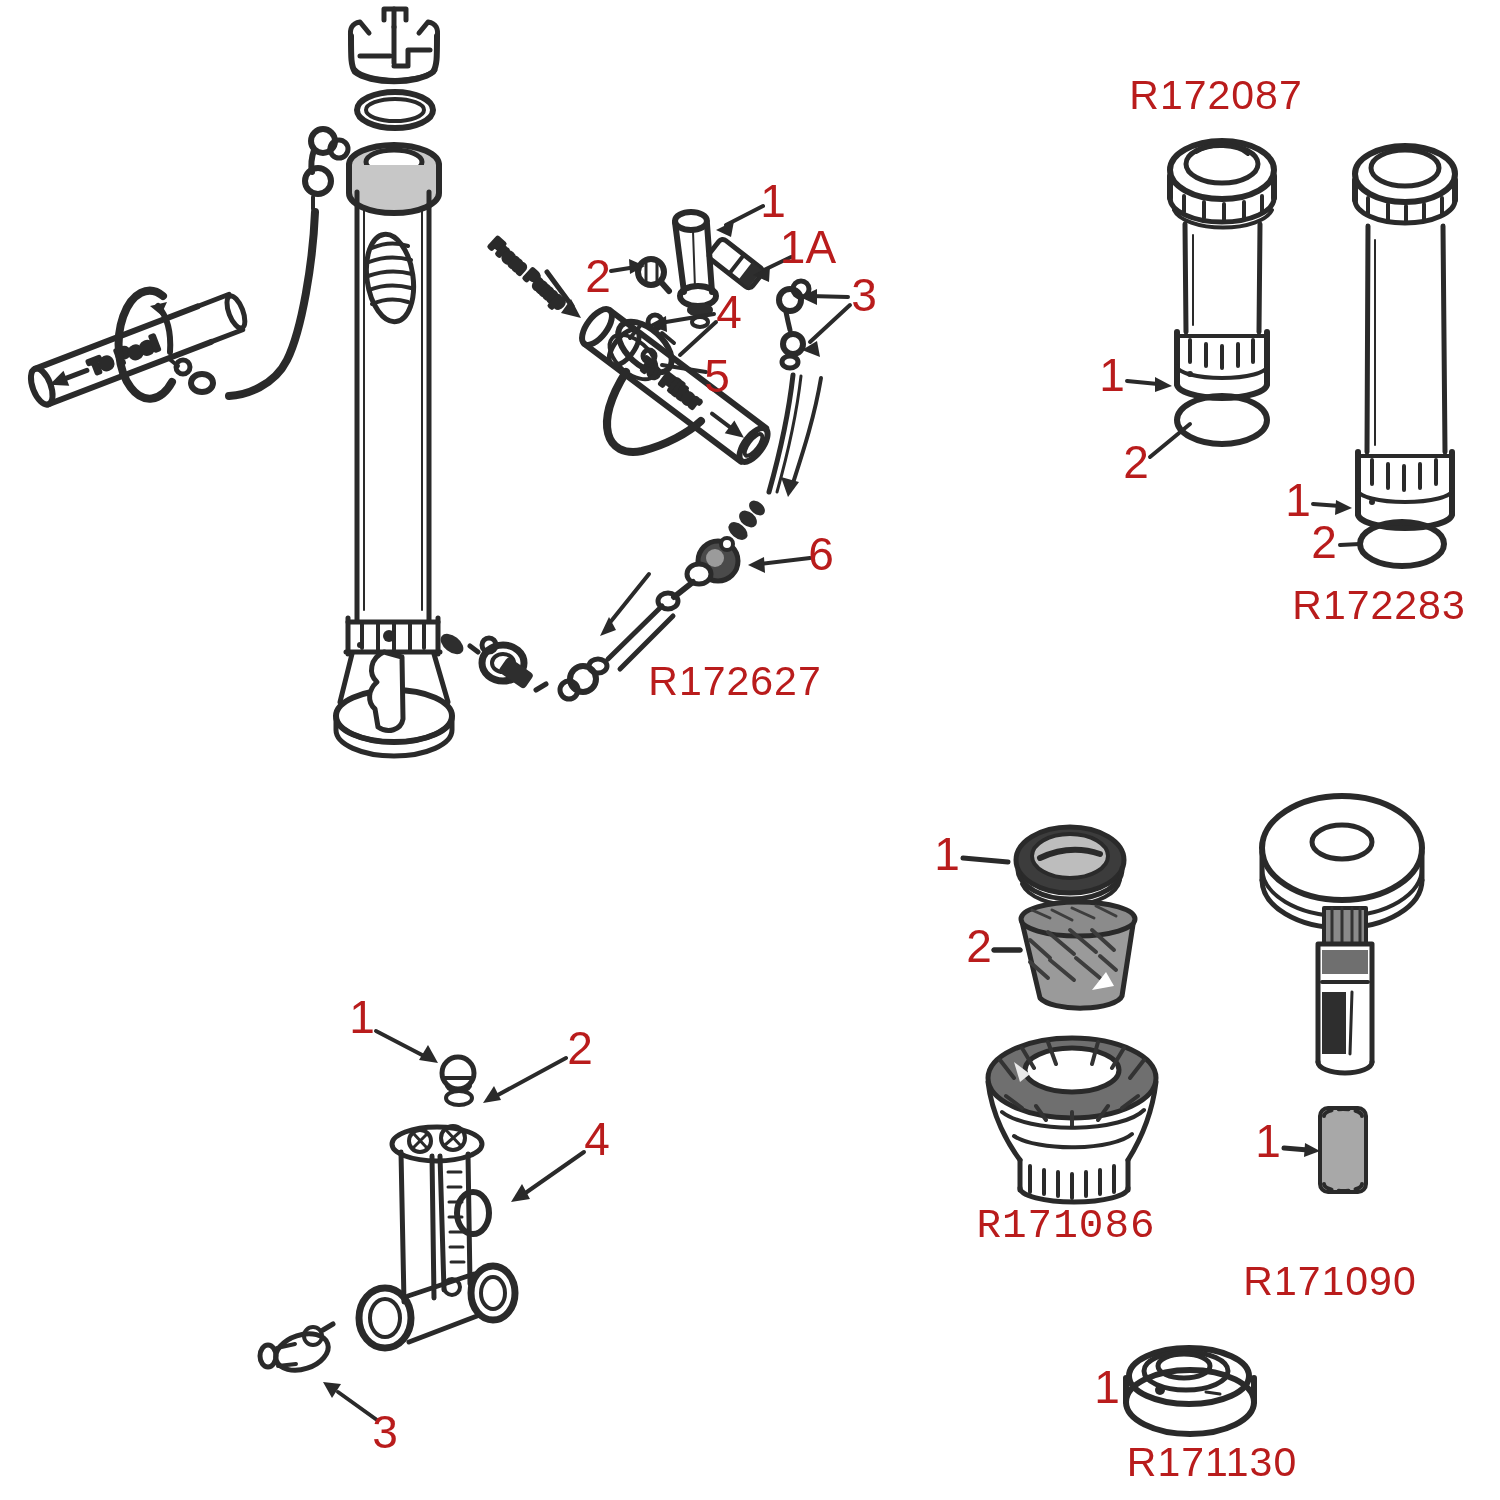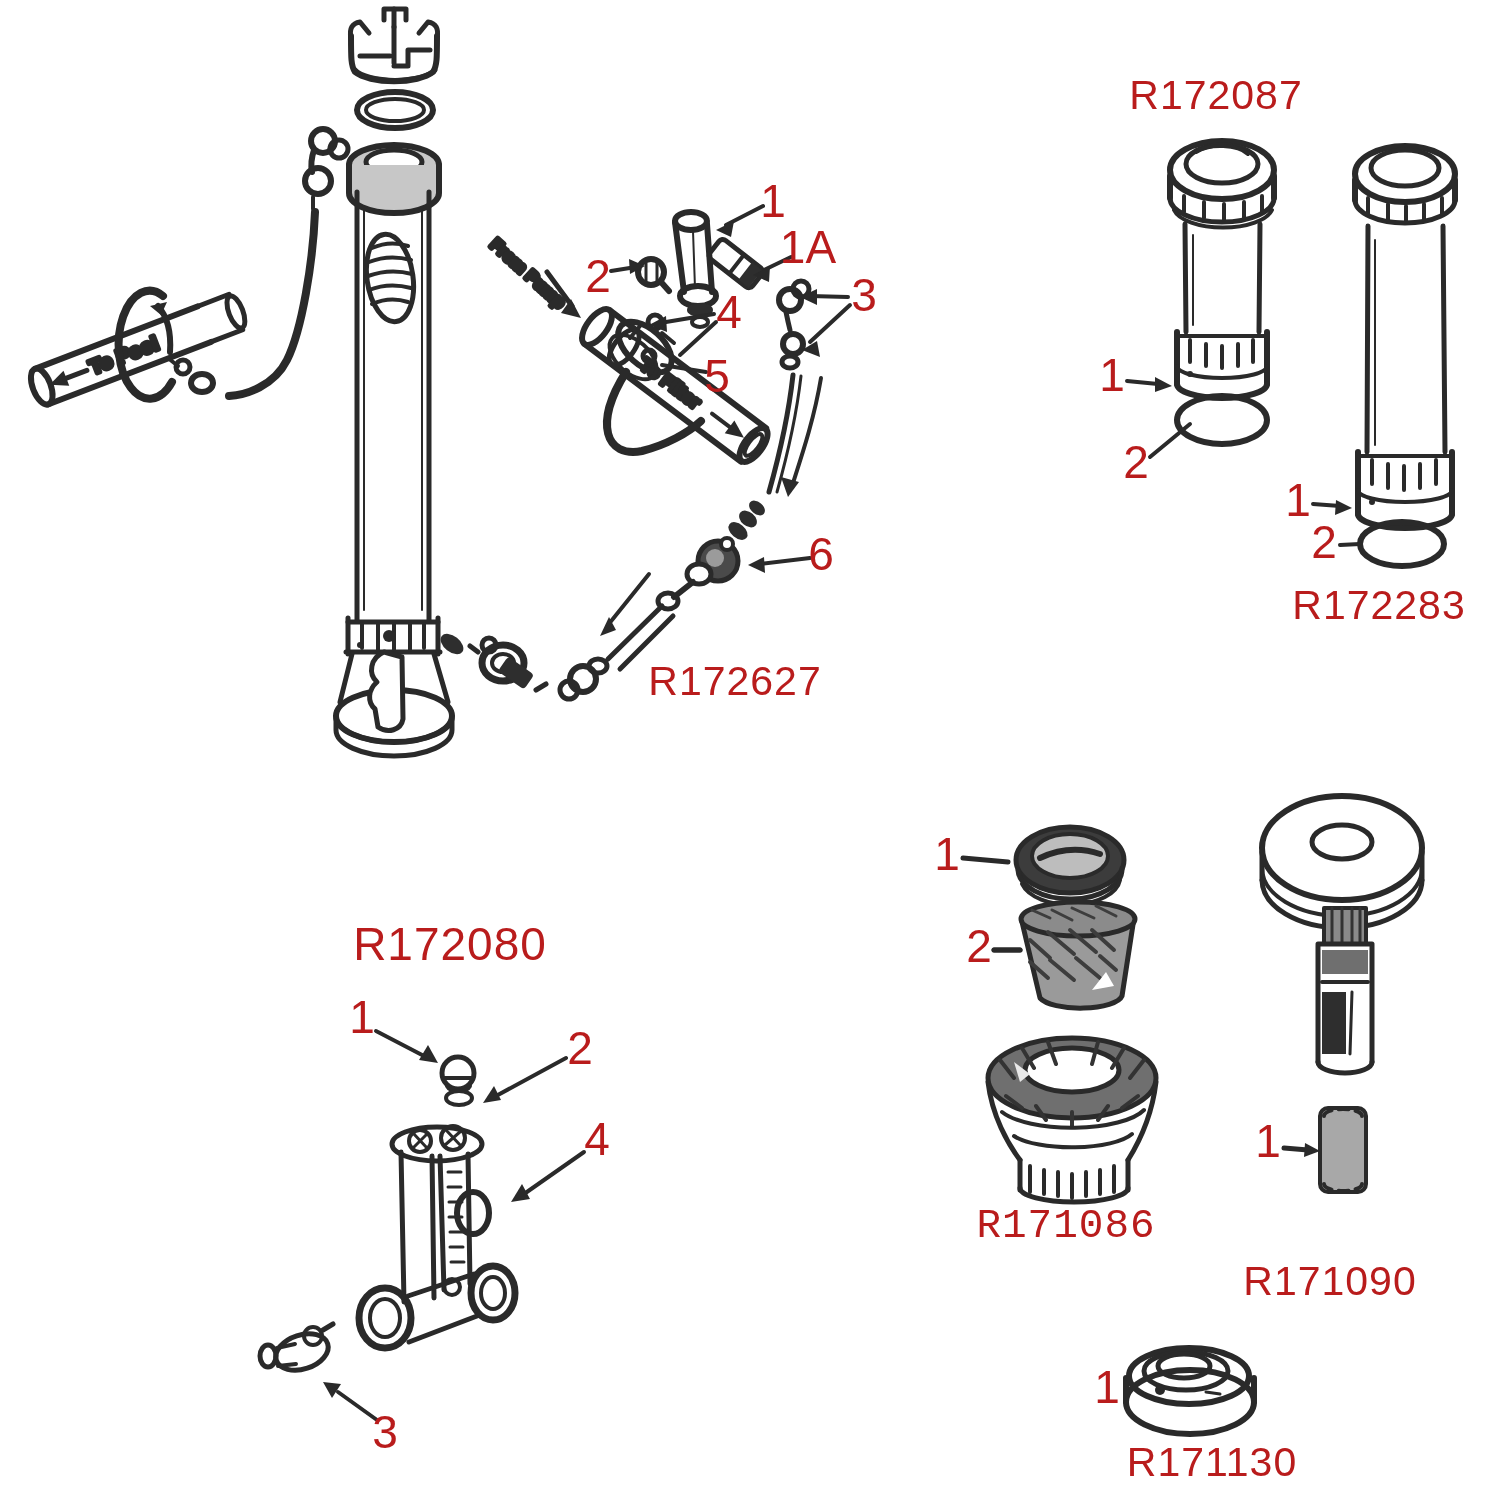--- a/index.html
+++ b/index.html
@@ -350,21 +350,20 @@
   </g>
 
   <g stroke-width="5">
     <path d="M994,950 L1020,950"></path>
   </g>
 </svg>
 
 <div class="lbl pn" style="left:1216px;top:95px;">R172087</div>
 <div class="lbl pn" style="left:1379px;top:605px;">R172283</div>
 <div class="lbl pn" style="left:711px;top:681px;margin-left:24px;">R172627</div>
-<div class="lbl pn" style="left:450px;top:944px;font-size:46px;">R172080</div>
 <div class="lbl pn" style="left:1066px;top:1226px;font-family:Liberation Mono, monospace;">R171086</div>
 <div class="lbl pn" style="left:1330px;top:1281px;">R171090</div>
 <div class="lbl pn" style="left:1190px;top:1462px;margin-left:22px;">R171130</div>
 
 <div class="lbl co" style="left:773px;top:201px;">1</div>
 <div class="lbl co" style="left:808px;top:247px;">1A</div>
 <div class="lbl co" style="left:598px;top:276px;">2</div>
 <div class="lbl co" style="left:864px;top:295px;">3</div>
 <div class="lbl co" style="left:729px;top:312px;">4</div>
 <div class="lbl co" style="left:717px;top:376px;">5</div>

